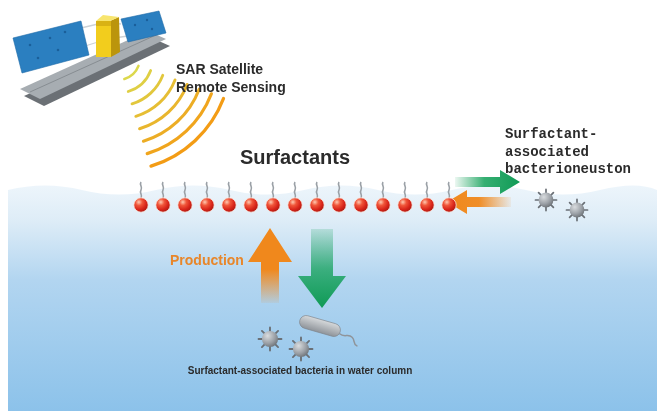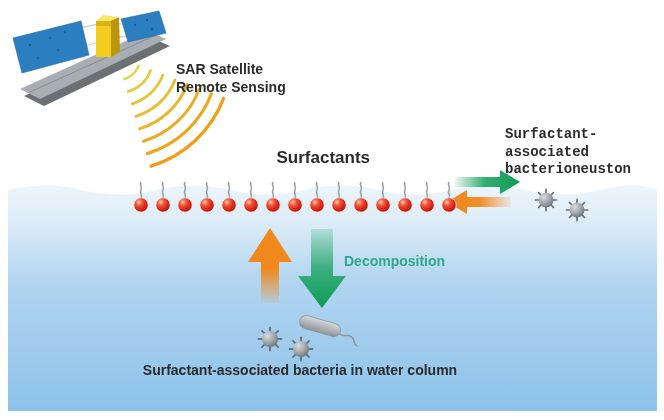--- a/index.html
+++ b/index.html
@@ -6,25 +6,25 @@
   .stage{
     position:relative;width:664px;height:420px;overflow:hidden;background:#ffffff;
     font-family:"Liberation Sans", sans-serif;
   }
   .stage svg{position:absolute;left:0;top:0;}
   .lbl{
     position:absolute;white-space:pre-line;color:var(--c-label_dark,#2b2b2b);
     font-weight:600;line-height:17.5px;font-size:14px;
   }
   .lbl-satellite{left:176px;top:15px;margin-top:46px;}
-  .lbl-surfactants{left:240px;top:149px;width:130px;text-align:right;font-size:17px;}
+  .lbl-surfactants{left:240px;top:149px;width:130px;text-align:left;font-size:20px;}
   .lbl-bacterioneuston{left:505px;top:126px;font-family:Liberation Mono, monospace;}
   .lbl-production{left:170px;top:252px;color:var(--c-production_text,#e8862a);}
   .lbl-decomposition{left:344px;top:253px;color:var(--c-decomposition_text,#2fa98c);}
-  .lbl-watercolumn{left:95px;top:362px;width:410px;text-align:center;font-size:14px;}
+  .lbl-watercolumn{left:95px;top:362px;width:410px;text-align:center;font-size:10px;}
 </style>
 </head>
 <body>
 
 <div class="stage">
   <svg width="664" height="420" viewBox="0 0 664 420">
     <defs>
       <linearGradient id="waterGrad" x1="0" y1="0" x2="0" y2="1">
         <stop offset="0" stop-color="#edf5fb"></stop>
         <stop offset="0.16" stop-color="#ddecf7"></stop>
@@ -188,15 +188,15 @@
       <path d="M211.4,93.8 A100,100 0 0 1 147.2,153.6" stroke="#f0a51d" stroke-width="3.2"></path>
       <path d="M223.5,98.5 A113,113 0 0 1 151.0,166.1" stroke="#f39c15" stroke-width="3.3"></path>
     </g>
   </svg>
 
   <div class="lbl lbl-satellite">SAR Satellite
 Remote Sensing</div>
   <div class="lbl lbl-surfactants">Surfactants</div>
   <div class="lbl lbl-bacterioneuston">Surfactant-associated
 bacterioneuston</div>
-  <div class="lbl lbl-decomposition">Decomposition</div>
+  <div class="lbl lbl-production">Production</div>
   <div class="lbl lbl-watercolumn">Surfactant-associated bacteria in water column</div>
 </div>
 
 </body></html>

